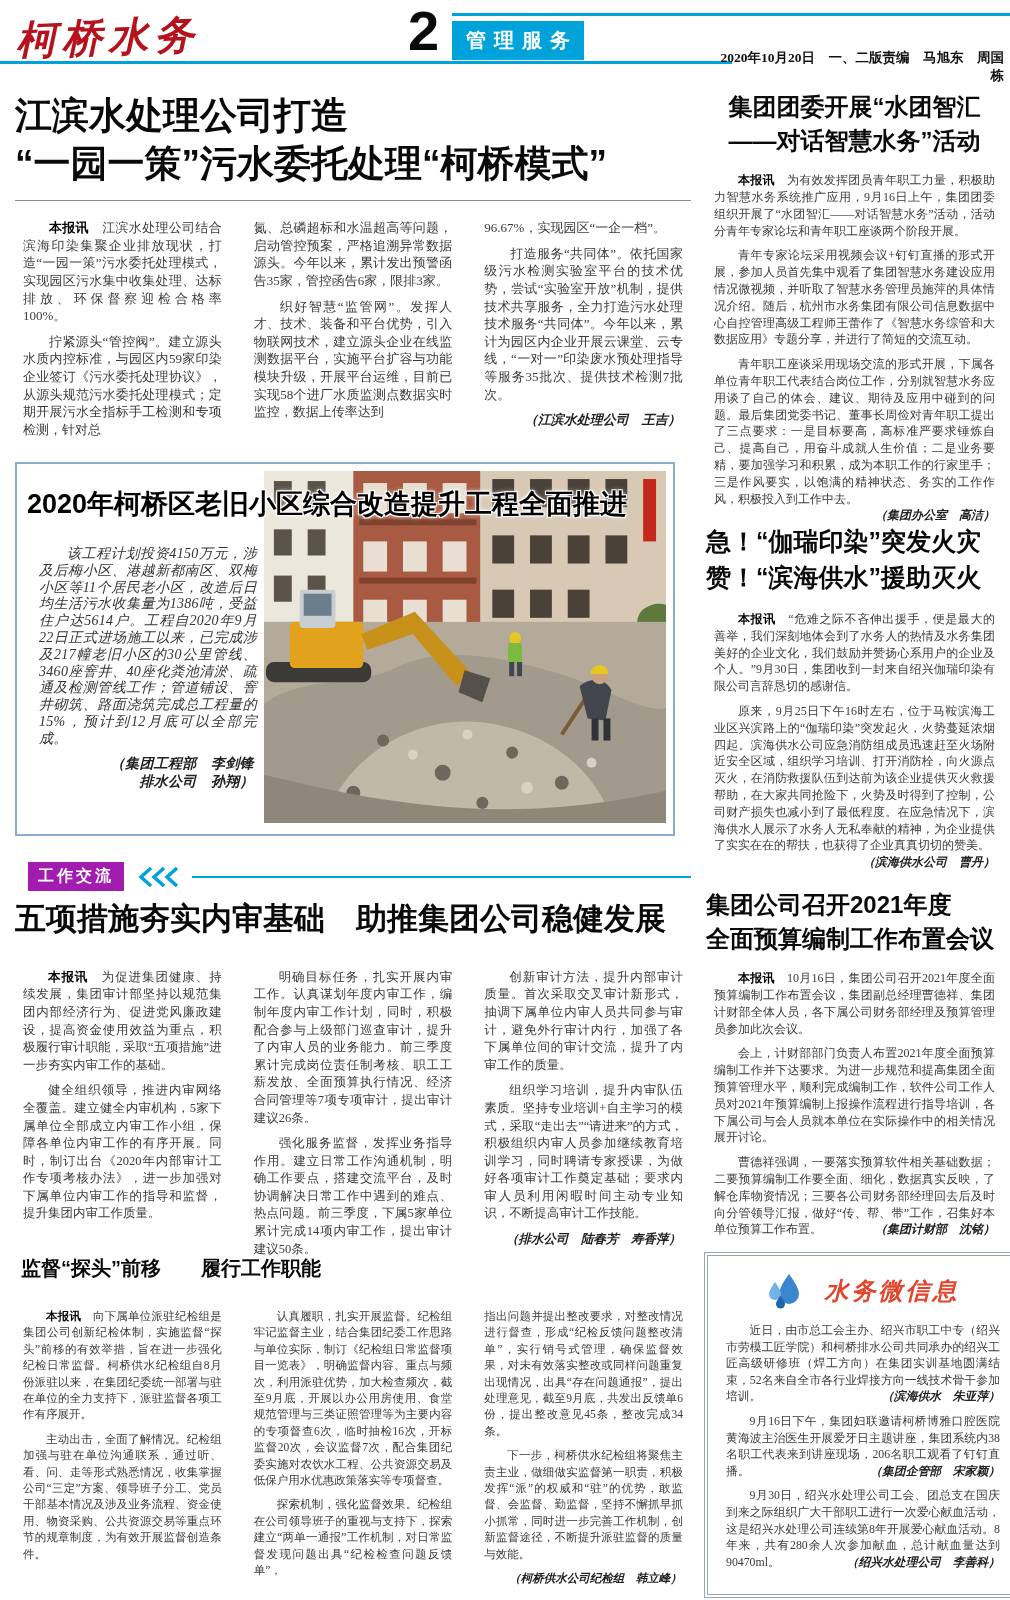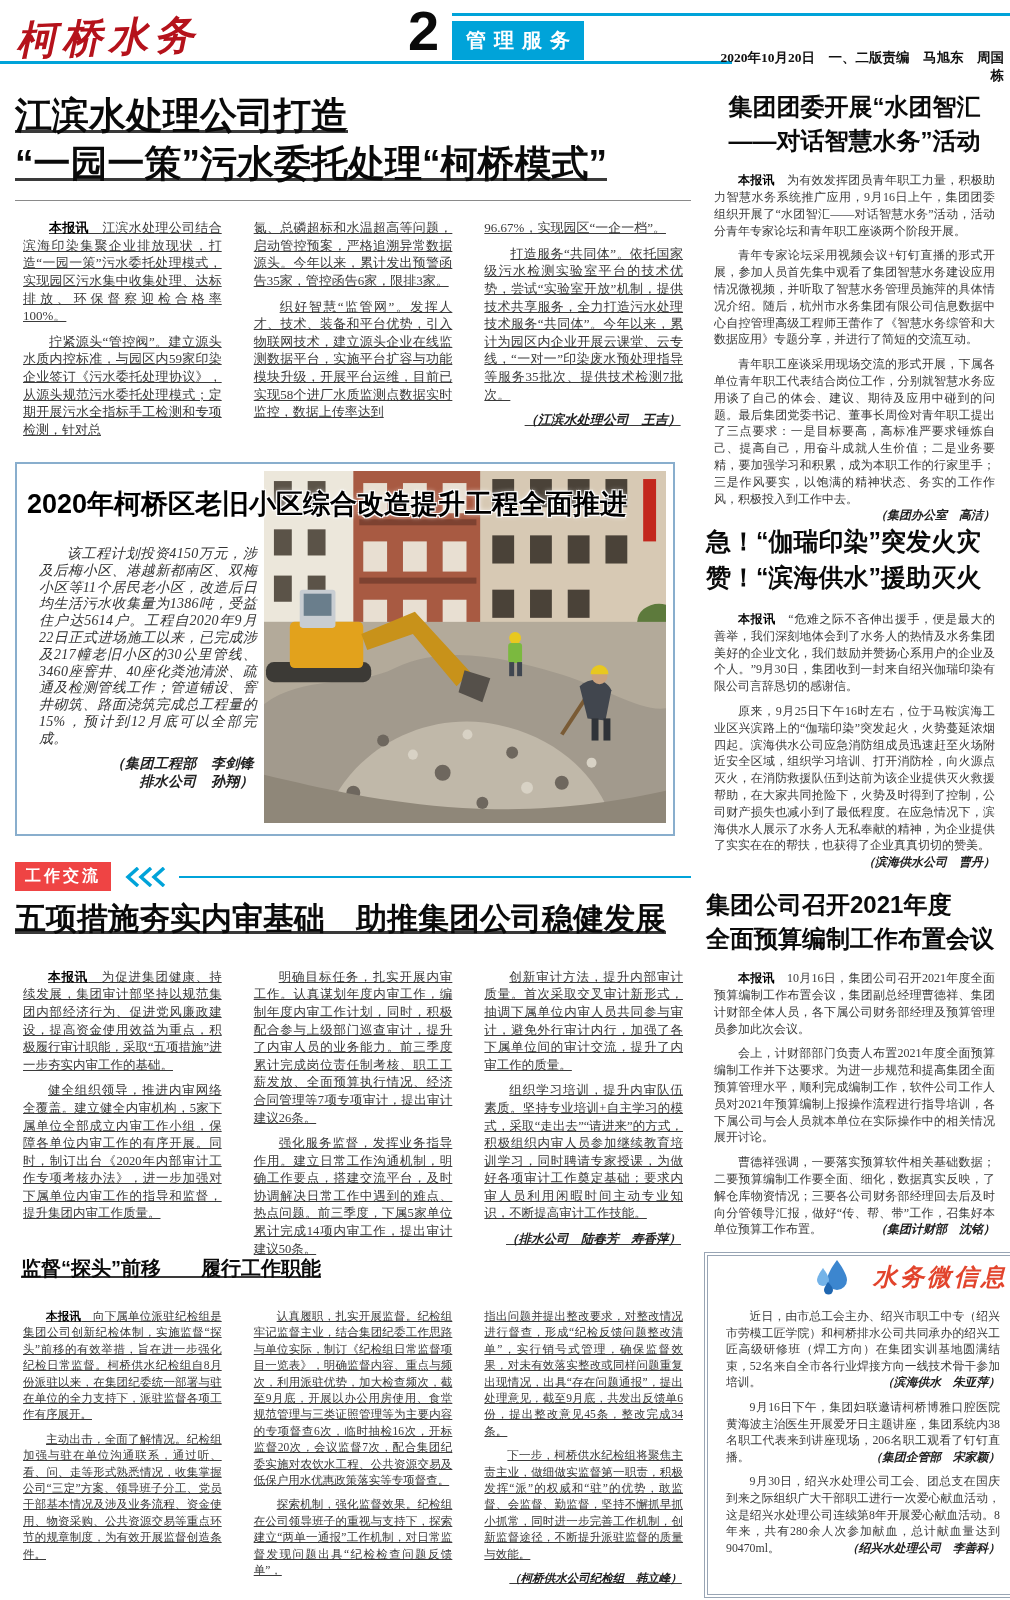--- a/index.html
+++ b/index.html
@@ -11,21 +11,21 @@
   .pagenum{position:absolute;left:408px;top:-2px;font-size:56px;font-weight:800;color:#0a0a0a;
         font-family:"Liberation Sans","DejaVu Sans",sans-serif;}
   .topline1{position:absolute;left:452px;top:13px;width:558px;height:3px;background:#00a3d9;}
   .secbox{position:absolute;left:452px;top:21px;background:#00a3d9;color:#fff;
         font-family:"Liberation Sans",sans-serif;font-weight:700;font-size:20px;
         letter-spacing:8px;padding:6px 6px 6px 14px;}
   .topline2{position:absolute;left:0;top:61px;width:732px;height:3px;background:#00a3d9;}
   .dateline{position:absolute;left:720px;top:49px;width:284px;text-align:right;
         font-size:13.5px;font-weight:700;color:#111;}
   
-  .art{position:absolute;text-decoration:underline;}
+  .art{position:absolute;}
   .htitle{font-family:"Liberation Sans","DejaVu Sans",sans-serif;font-weight:800;color:#0a0a0a;margin:0;}
   .cols3{display:flex;gap:16px;}
   .cols3 .col{width:215px;}
   p{margin:8px;text-indent:2em;text-align:justify;}
   p.cont{text-indent:0;}
   .lead{font-family:"Liberation Sans",sans-serif;font-weight:700;font-style:normal;color:#000;}
   .sig{float:right;font-weight:700;font-style:italic;color:#222;}
   .sigline{text-align:right;font-weight:700;font-style:italic;color:#222;padding-right:0.8em;text-indent:0;}
   .rule{height:1px;background:#8a8a8a;margin:12px 0 10px 0;}
   
@@ -36,22 +36,22 @@
   .photobox{position:absolute;left:15px;top:462px;width:656px;height:370px;border:2px solid #89aecd;}
   .photo{position:absolute;top:7px;right:7px;width:402px;height:352px;display:block;}
   .photo-title{position:absolute;left:10px;top:22px;width:638px;margin:0;
         font-family:"Liberation Sans",sans-serif;font-weight:800;font-size:27px;color:#000;
         text-shadow:-1px -1px 0 #fff,1px -1px 0 #fff,-1px 1px 0 #fff,1px 1px 0 #fff,0 0 5px #fff;}
   .caption{position:absolute;left:14px;top:74px;width:234px;font-size:14px;font-style:italic;
         line-height:16.8px;color:#333;letter-spacing:0.3px;}
   .caption .sigline{margin-top:2px;}
   
   .badge-row{position:absolute;left:15px;top:862px;width:676px;display:flex;align-items:center;}
-  .badge{background:#ef4444;color:#fff;font-family:"Liberation Sans",sans-serif;font-weight:700;
-        font-size:16px;letter-spacing:3px;padding:4px 10px;}
+  .badge{background:#a21caf;color:#fff;font-family:"Liberation Sans",sans-serif;font-weight:700;
+        font-size:16px;letter-spacing:3px;padding:4px 10px;margin-left:13px;}
   .chevrons{margin-left:14px;display:block;}
   .badge-line{flex:1;height:2px;background:#00a3d9;margin-left:10px;}
   
   .a2{left:15px;top:900px;width:676px;}
   .a2 .htitle{font-size:31px;line-height:1.25;}
   .a2 .body{font-size:12.5px;line-height:17.6px;margin-top:22px;}
   
   .a3{left:15px;top:1256px;width:676px;}
   .a3 .htitle{font-size:20px;line-height:1.2;padding-left:6px;}
   .a3 .body{font-size:11.5px;line-height:16.4px;margin-top:20px;}
@@ -59,21 +59,21 @@
   .rart{position:absolute;left:706px;width:297px;}
   .r1{top:90px;}  .r2{top:524px;}  .r3{top:888px;}
   .rart .htitle{font-size:24px;line-height:1.42;}
   .r1 .htitle{text-align:center;}
   .r2 .htitle{font-size:25px;}
   .rart .body{font-size:12px;line-height:16.8px;margin-top:14px;}
   .r2 .body{margin-top:16px;}
   
   .microbox{position:absolute;left:704px;top:1252px;width:290px;height:338px;
         border:4px double #98a4b4;padding:0 10px;}
-  .micro-head{display:flex;align-items:center;justify-content:flex-end;margin-top:2px;gap:24px;}
+  .micro-head{display:flex;align-items:center;justify-content:center;margin-top:16px;gap:24px;}
   .micro-title{font-size:24px;font-weight:800;font-style:italic;color:#e2442c;letter-spacing:3px;
         font-family:"DejaVu Serif",serif;}
   .micro-items{margin-top:12px;font-size:11.8px;line-height:16.6px;}
   .micro-items p{margin-bottom:2px;}
 </style>
 </head>
 <body>
 
 <div class="page">
 

